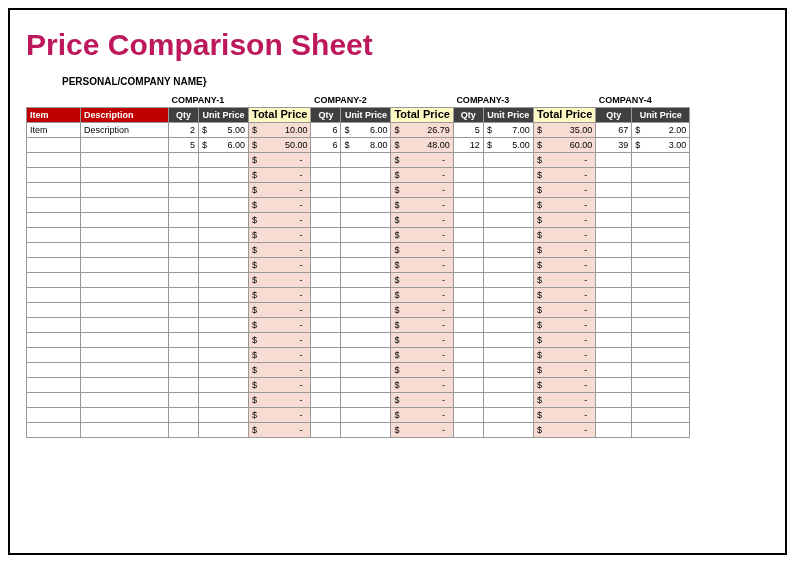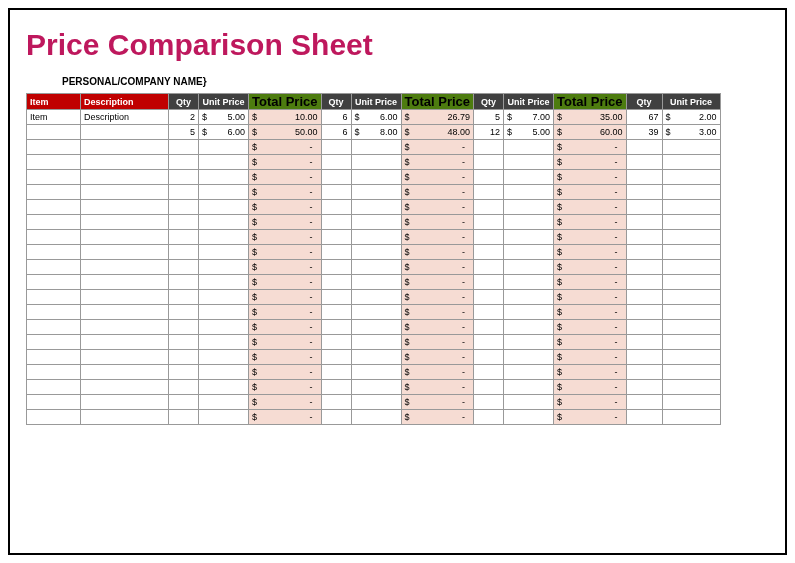--- a/index.html
+++ b/index.html
@@ -56,25 +56,25 @@
     vertical-align: middle;
   }
   .hdr-blk {
     background: #404040;
     color: #fff;
     font-weight: bold;
     text-align: center;
     vertical-align: middle;
   }
   .hdr-shade {
-    background: #4d7c0f;
+    background: #fef9c3;
     color: #000;
     font-weight: bold;
     text-align: center;
-    font-size: 13px;
+    font-size: 11px;
     line-height: 1.0;
     vertical-align: middle;
   }
   .shade {
     background: #f6dcd3;
   }
   .num { text-align: right; }
   .money { text-align: left; position: relative; }
   .money .cur { float: left; }
   .money .val { float: right; }
@@ -103,20 +103,27 @@
       <col class="col-qty">
         <col class="col-up">
         <col class="col-tot">
       <col class="col-qty">
         <col class="col-up">
         <col class="col-tot">
       <col class="col-qty4">
         <col class="col-up4">
     </colgroup>
     <tbody>
+        <tr class="company-row">
+      <td colspan="2"></td>
+      <td colspan="3">COMPANY-1</td>
+      <td colspan="3">COMPANY-2</td>
+      <td colspan="3">COMPANY-3</td>
+      <td colspan="2">COMPANY-4</td>
+    </tr>
     <tr>
       <th class="hdr-red">Item</th>
       <th class="hdr-red">Description</th>
       <th class="hdr-blk">Qty</th>
       <th class="hdr-blk">Unit Price</th>
       <th class="hdr-shade">Total Price</th>
       <th class="hdr-blk">Qty</th>
       <th class="hdr-blk">Unit Price</th>
       <th class="hdr-shade">Total Price</th>
       <th class="hdr-blk">Qty</th>

